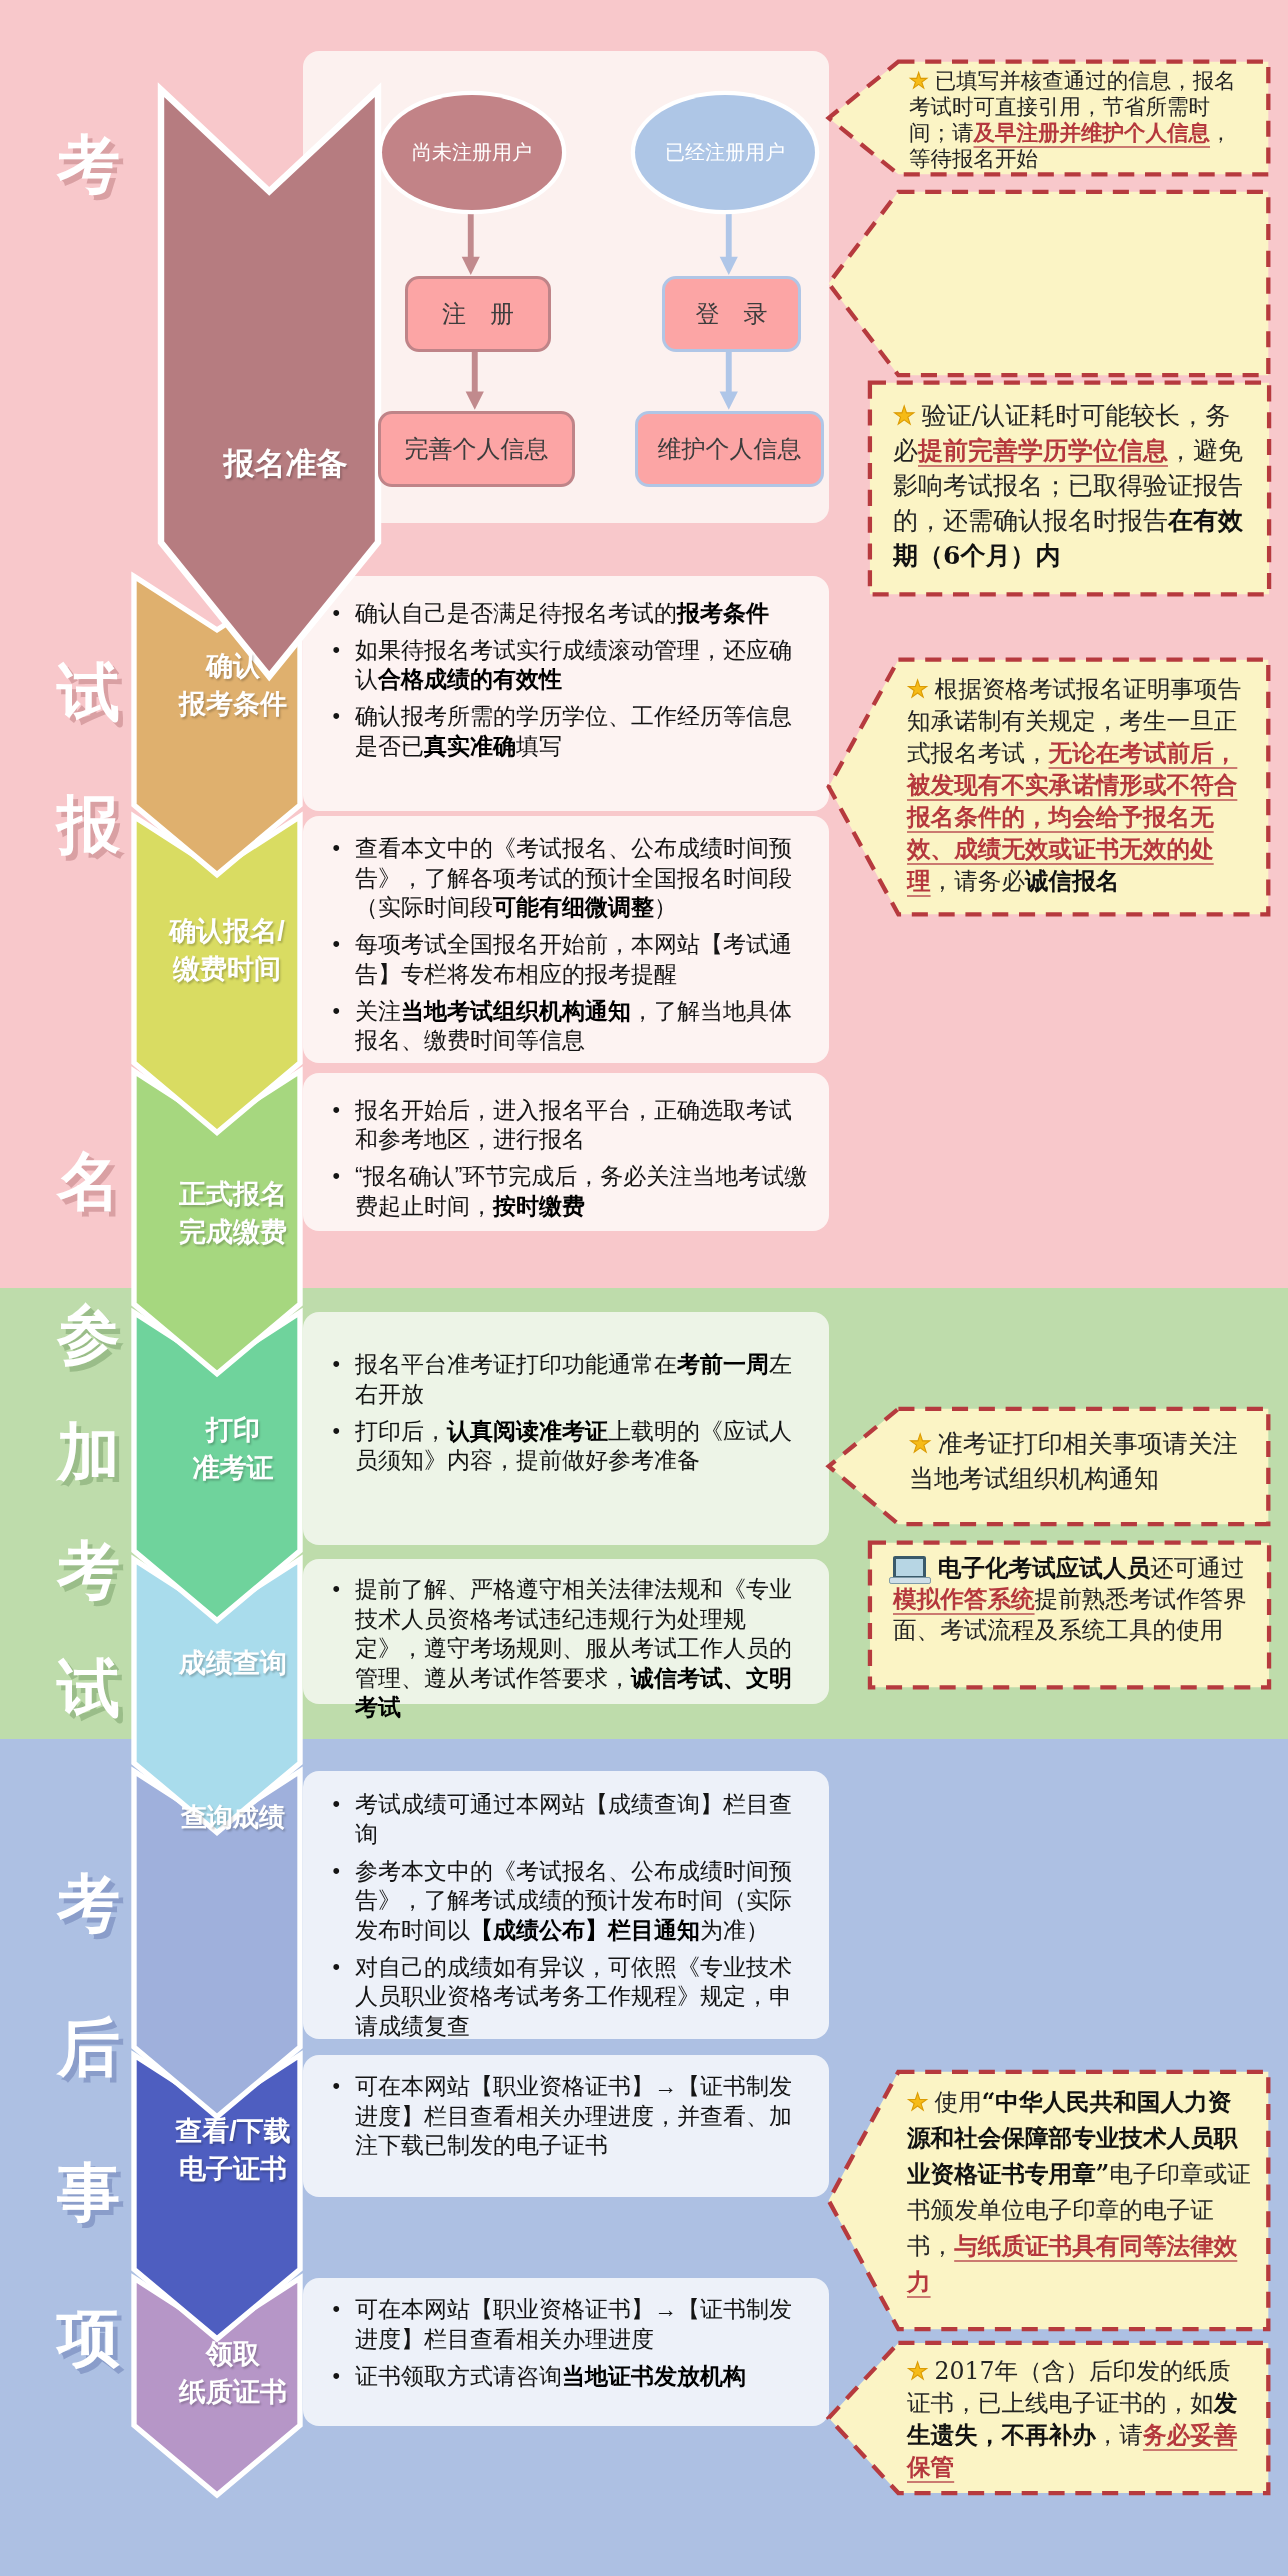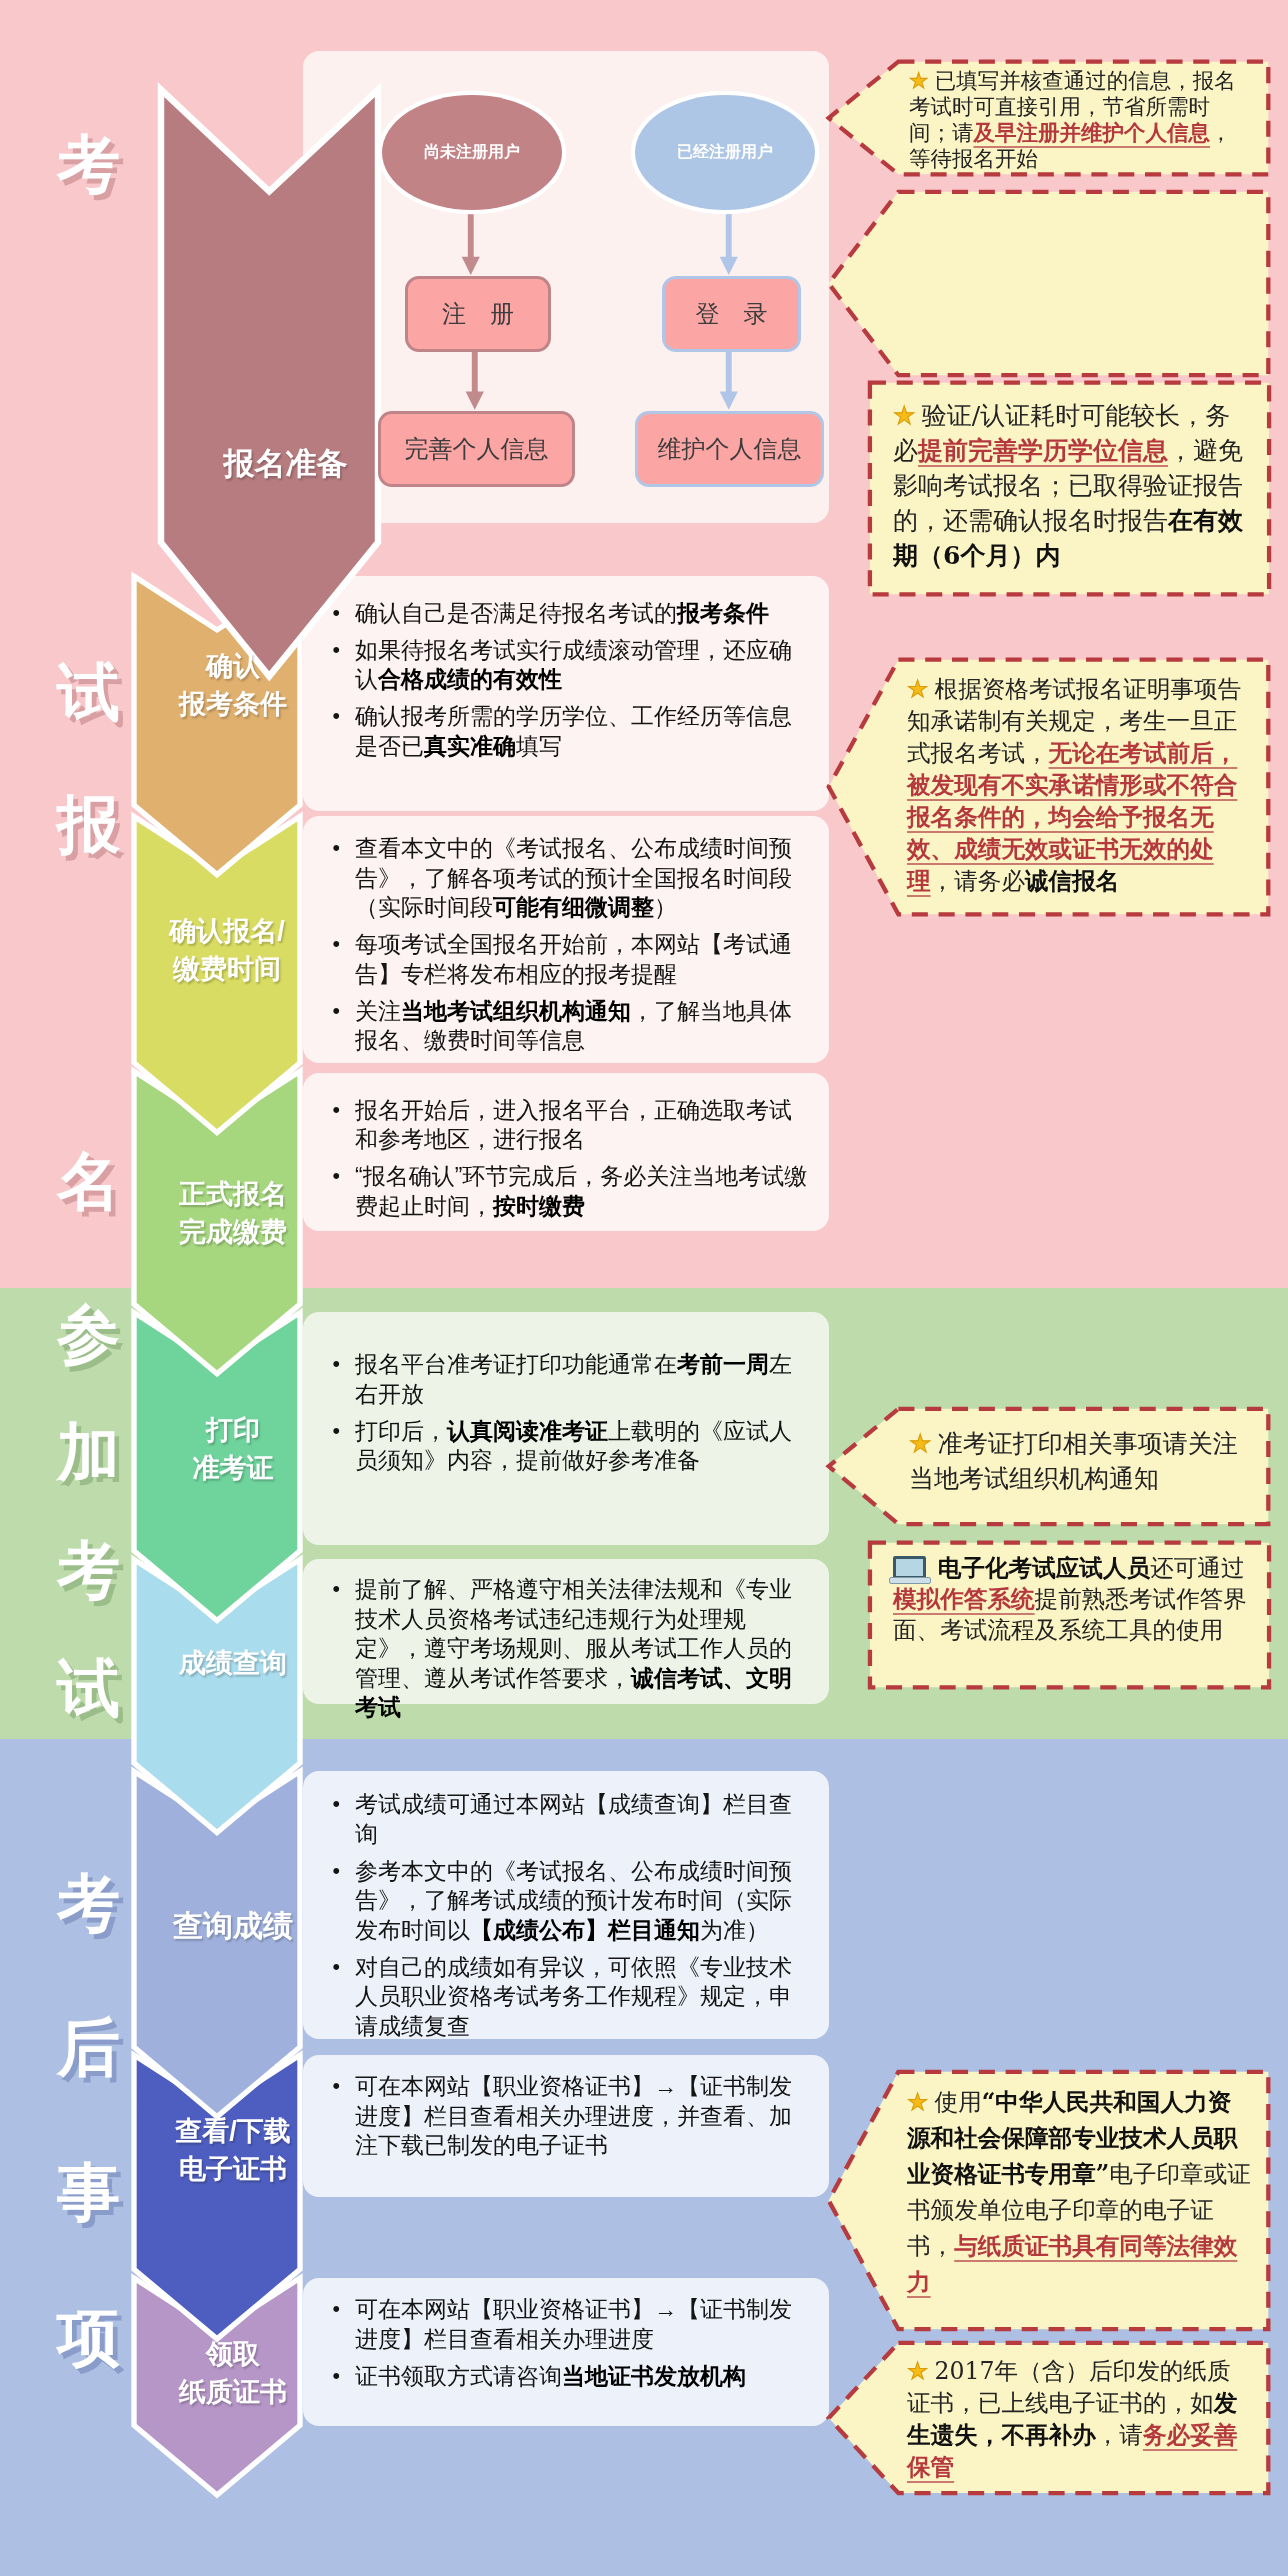--- a/index.html
+++ b/index.html
@@ -33,21 +33,21 @@
   .card.tint-green{background:#edf4e7;}
   .card.tint-blue{background:#edf1f9;}
   .card-body{padding:22.5px 21.5px 16px 29.5px;}
   .bullet{display:flex;margin-bottom:7.5px;font-size:23px;line-height:29.5px;color:#141414;}
   .bullet .dot{flex:0 0 22.5px;font-size:21.5px;}
   .bullet b{font-weight:bold;color:#000;}
 
   
   .fc-ellipse{position:absolute;border-radius:50%;box-shadow:0 0 0 4.3px #fff;
               display:flex;align-items:center;justify-content:center;
-              color:#fff;font-weight:bold;font-size:16px;z-index:32;}
+              color:#fff;font-weight:normal;font-size:20px;z-index:32;}
   .fc-box{position:absolute;background:#fca5a5;border-radius:14px;z-index:32;
           display:flex;align-items:center;justify-content:center;
           font-size:24px;color:#3d3d3d;}
   .fc-box.rose{border:3.8px solid #bf8488;}
   .fc-box.blue{border:3.8px solid #b0c6e6;}
   .fc-arrow{position:absolute;z-index:31;}
 
   
   .callout{position:absolute;z-index:30;}
   .callout svg{overflow:visible;display:block;}
@@ -146,21 +146,21 @@
     <span class="ln">正式报名</span>
     <span class="ln">完成缴费</span>
   </div>
   <div class="chev-label" style="left:134px;top:1411px;width:166px;font-size:27px;line-height:38px">
     <span class="ln">打印</span>
     <span class="ln">准考证</span>
   </div>
   <div class="chev-label" style="left:134px;top:1645px;width:166px;font-size:27px">
     <span class="ln">成绩查询</span>
   </div>
-  <div class="chev-label" style="left:134px;top:1906px;width:166px;font-size:30px">
+  <div class="chev-label" style="left:134px;top:1800px;width:166px;font-size:26px">
     <span class="ln">查询成绩</span>
   </div>
   <div class="chev-label" style="left:134px;top:2112px;width:166px;font-size:27px;line-height:38px">
     <span class="ln">查看/下载</span>
     <span class="ln">电子证书</span>
   </div>
   <div class="chev-label" style="left:134px;top:2335px;width:166px;font-size:27px;line-height:38px">
     <span class="ln">领取</span>
     <span class="ln">纸质证书</span>
   </div>

